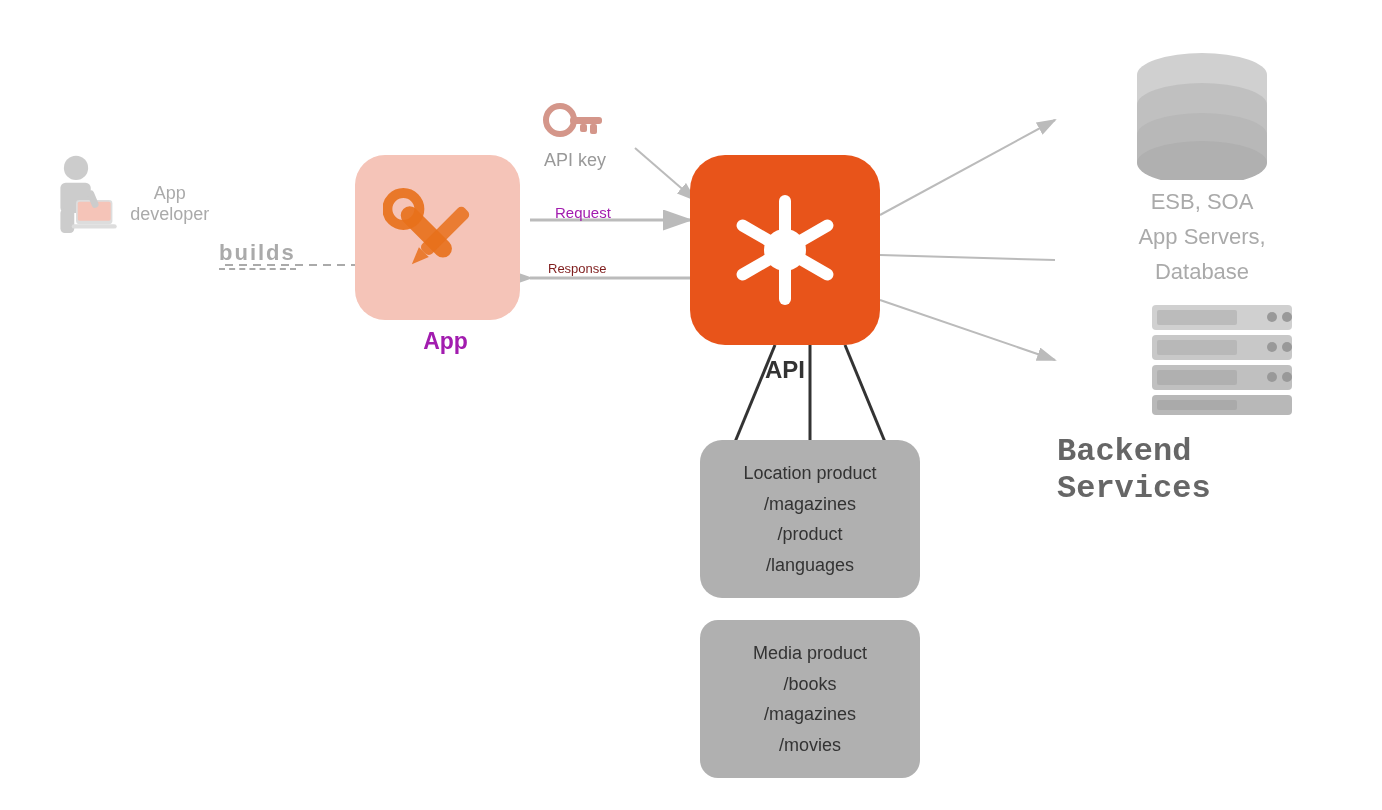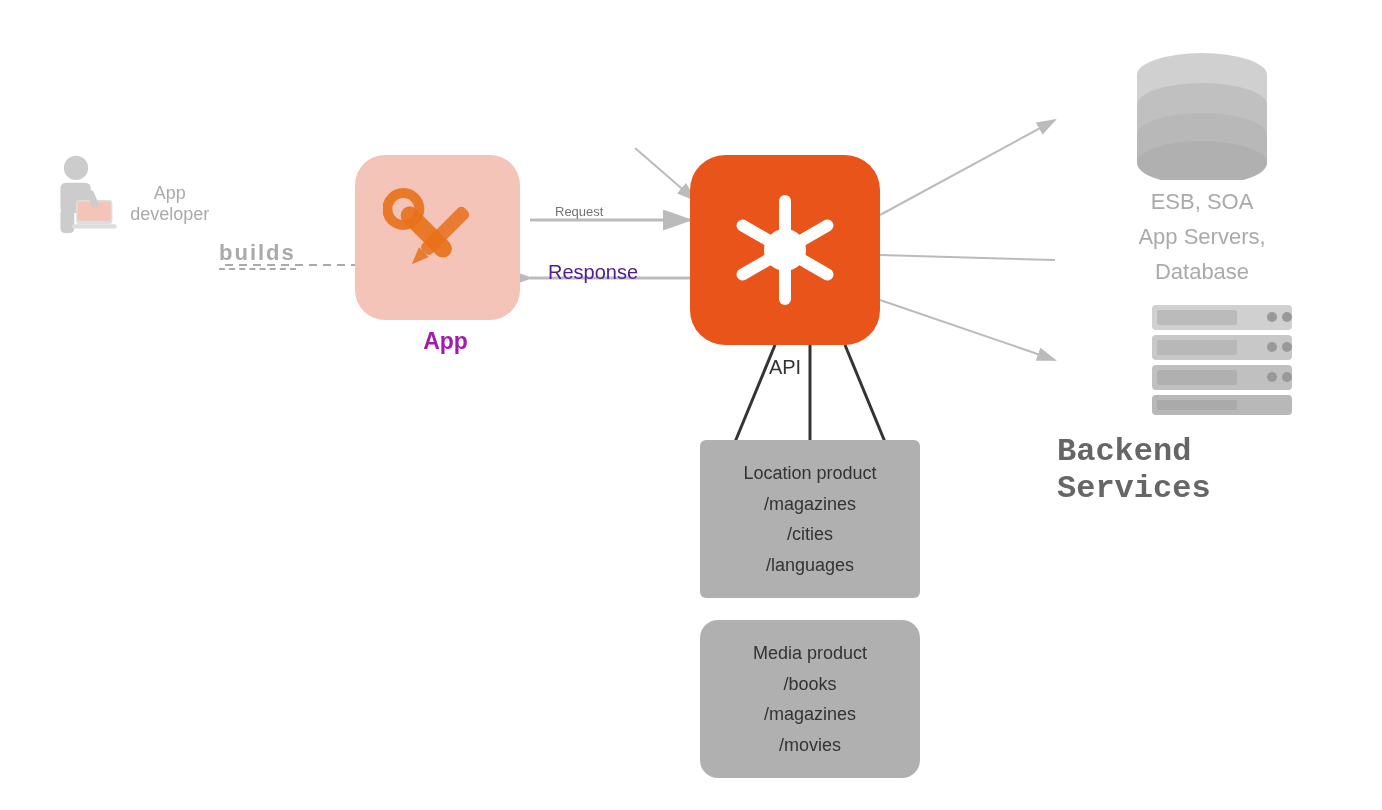--- a/index.html
+++ b/index.html
@@ -100,22 +100,22 @@
       justify-content: center;
     }
 
     .api-label {
       position: absolute;
       left: 690px;
       top: 356px;
       width: 190px;
       text-align: center;
       color: #333;
-      font-size: 20px;
-      font-weight: normal;
+      font-size: 24px;
+      font-weight: bold;
     }
 
     
     .api-key-area {
       position: absolute;
       left: 540px;
       top: 95px;
       display: flex;
       flex-direction: column;
       align-items: center;
@@ -150,21 +150,21 @@
       font-family: Liberation Mono, monospace;
     }
 
     
     .location-box {
       position: absolute;
       left: 700px;
       top: 440px;
       width: 220px;
       background: #b0b0b0;
-      border-radius: 6px;
+      border-radius: 22px;
       padding: 18px 20px;
       text-align: center;
     }
 
     .location-box-text {
       color: #333;
       font-size: 18px;
       line-height: 1.7;
     }
 
@@ -274,24 +274,33 @@
       </g>
 
       <g transform="rotate(45 55 55)">
         <rect x="48" y="15" width="14" height="60" rx="5" fill="#e8701a" opacity="0.85"></rect>
         <polygon points="48,75 62,75 55,92" fill="#e8701a" opacity="0.85"></polygon>
       </g>
     </svg>
   </div>
   <div class="app-label">App</div>
 
-
-  <div style="position:absolute; left:555px; top:204px; color:#737373; font-size:13px;">Request</div>
-
-  <div style="position:absolute; left:548px; top:261px; color:#4c1d95; font-size:20px;">Response</div>
+  <div class="api-key-area">
+    <svg width="70" height="50" viewBox="0 0 70 50">
+      <circle cx="20" cy="25" r="14" fill="none" stroke="#d4968a" stroke-width="6"></circle>
+      <rect x="30" y="22" width="32" height="7" rx="3" fill="#d4968a"></rect>
+      <rect x="50" y="29" width="7" height="10" rx="2" fill="#d4968a"></rect>
+      <rect x="40" y="29" width="7" height="8" rx="2" fill="#d4968a"></rect>
+    </svg>
+    <span class="api-key-label">API key</span>
+  </div>
+
+  <div style="position:absolute; left:555px; top:204px; color:#a21caf; font-size:15px;">Request</div>
+
+  <div style="position:absolute; left:548px; top:261px; color:#7f1d1d; font-size:13px;">Response</div>
 
   <div class="api-box">
 
     <svg width="140" height="140" viewBox="0 0 140 140">
 
       <g fill="white">
 
         <circle cx="70" cy="70" r="16" fill="none" stroke="white" stroke-width="10"></circle>
 
         <rect x="64" y="15" width="12" height="55" rx="6"></rect>
@@ -341,21 +350,21 @@
       <rect x="15" y="100" width="80" height="10" rx="2" fill="#aaa"></rect>
     </svg>
   </div>
 
   <div class="backend-services-label">Backend Services</div>
 
   <div class="location-box">
     <div class="location-box-text">
       <span>Location product</span><br>
       <span>/magazines</span><br>
-      <span>/cities</span><br>
+      <span>/product</span><br>
       <span>/languages</span>
     </div>
   </div>
 
   <div class="media-box">
     <div class="media-box-text">
       <span>Media product</span><br>
       <span>/books</span><br>
       <span>/magazines</span><br>
       <span>/movies</span>

